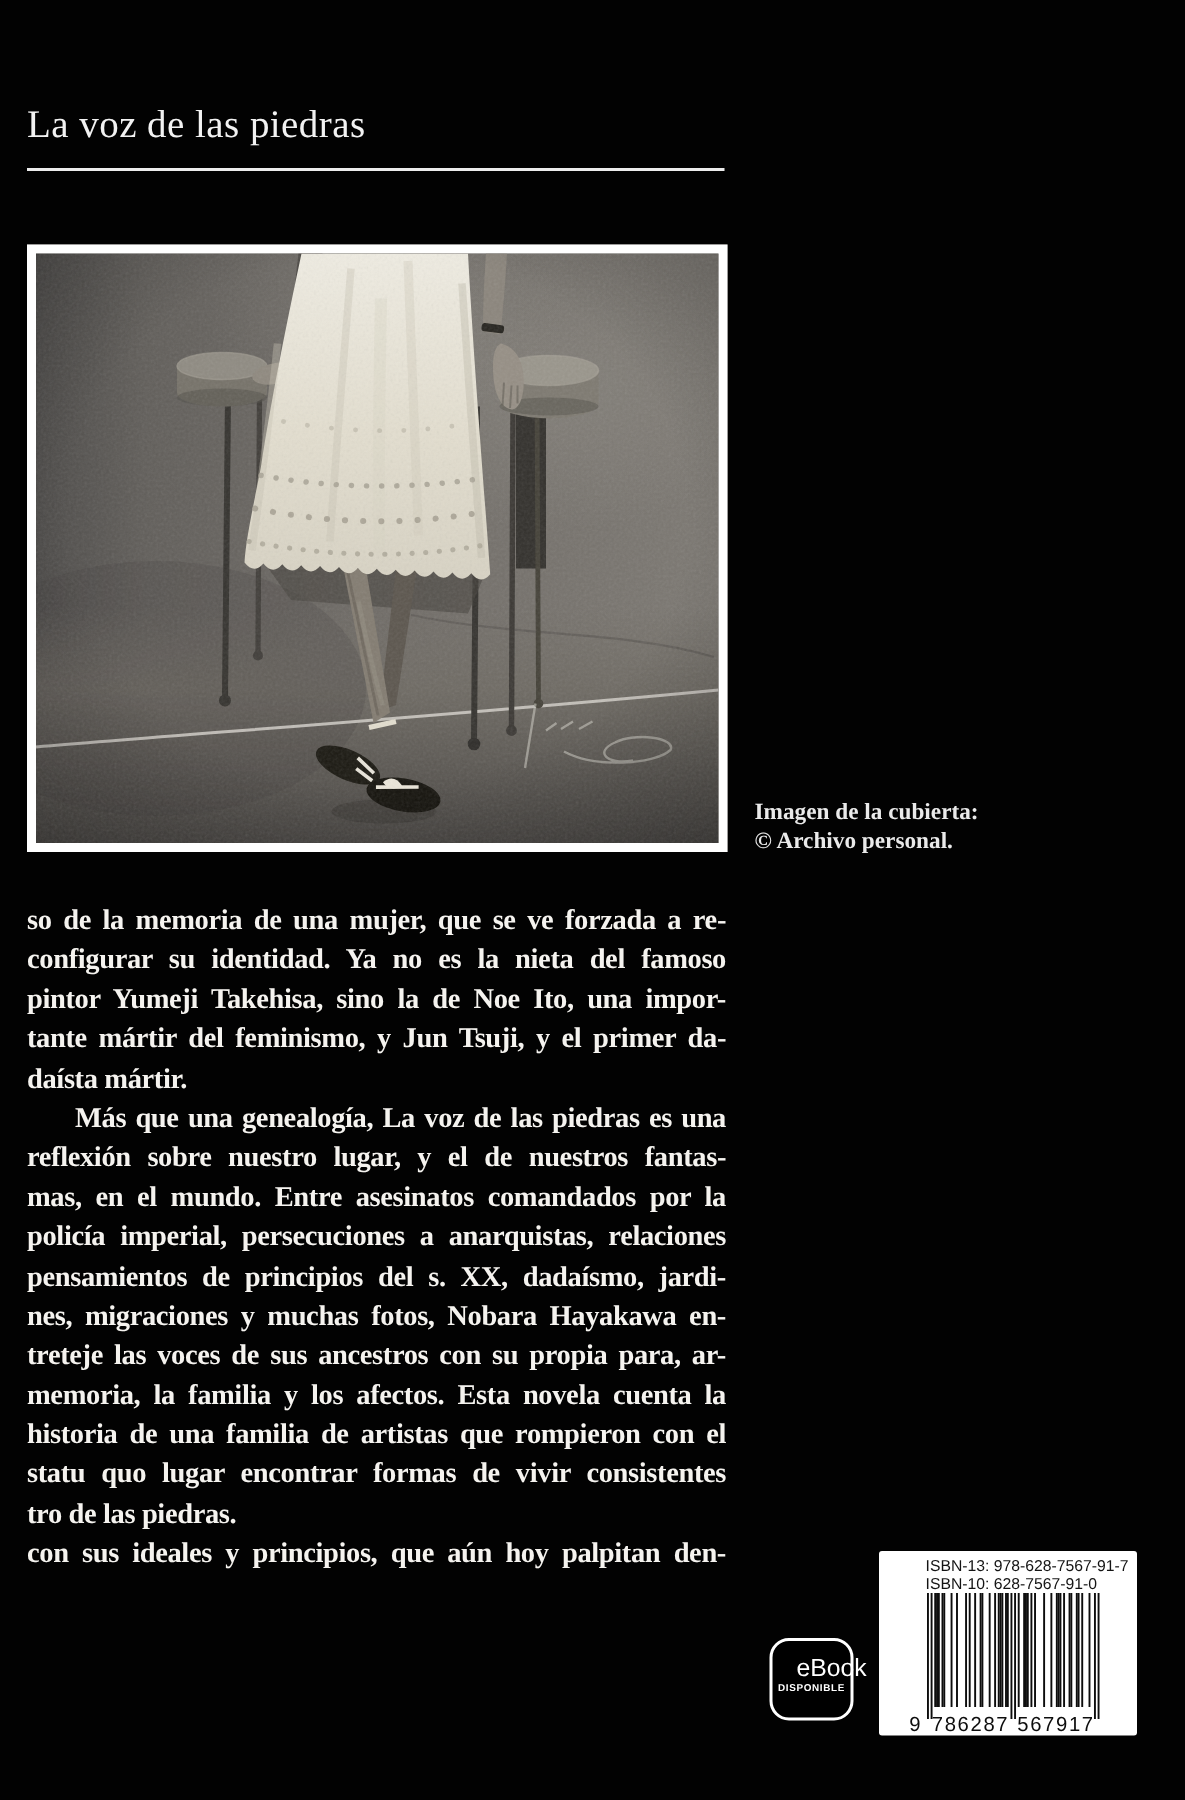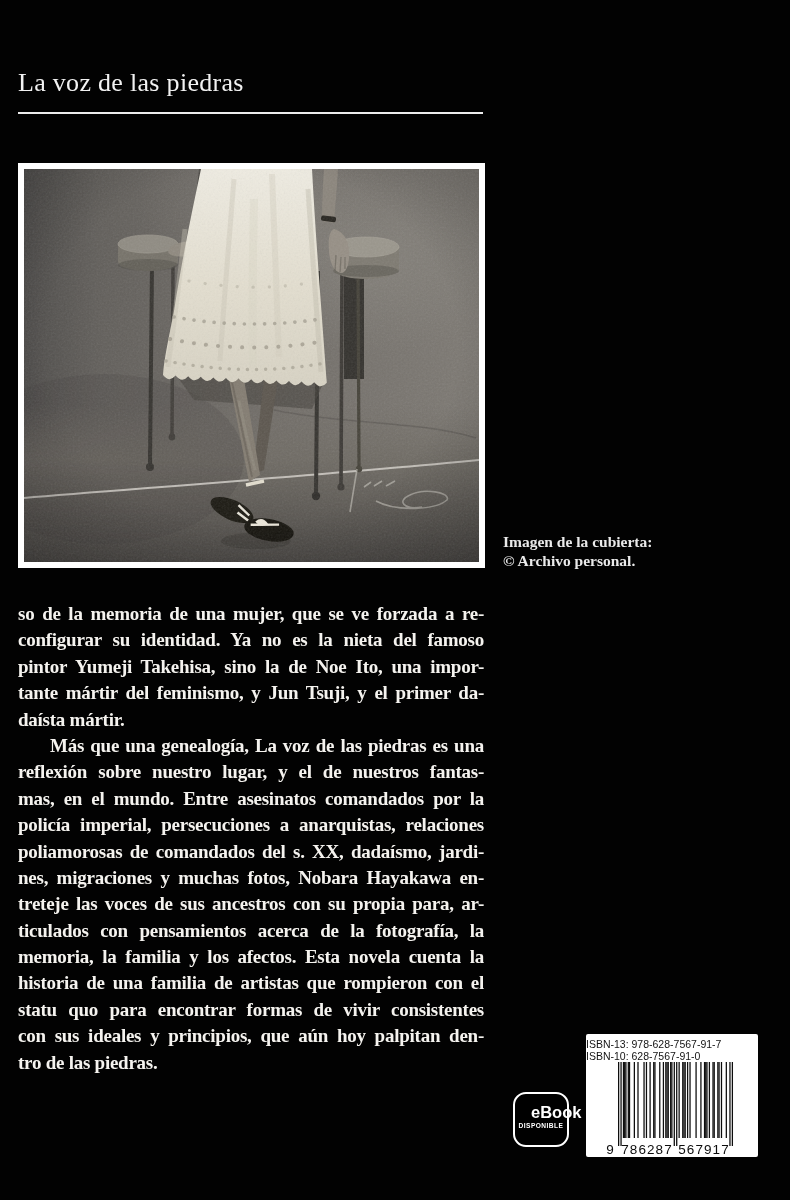--- a/index.html
+++ b/index.html
@@ -39,29 +39,29 @@
   }
   .syn-line.last{text-align-last:left;}
   .syn-line.indent{text-indent:32px;}
 
   .ebook{
     position:absolute;left:513px;top:1092px;width:56px;height:55px;
     box-sizing:border-box;border:2.5px solid #fff;border-radius:13px;
     background:#000;color:#fff;text-align:center;
     font-family:"Liberation Sans","DejaVu Sans",sans-serif;
   }
-  .eb1{font-size:16.5px;line-height:17px;margin-top:10px;font-weight:700;padding-left:16px;}
+  .eb1{font-size:16.5px;line-height:17px;margin-top:10px;font-weight:400;padding-left:16px;}
   .eb2{font-size:6.6px;letter-spacing:.45px;line-height:8px;margin-top:1px;font-weight:700;}
 
   .barcode-box{
     position:absolute;left:586px;top:1034px;width:172px;height:123px;
     background:#ffffff;border-radius:2px;
     font-family:"Liberation Sans","DejaVu Sans",sans-serif;color:#141414;
   }
-  .isbn{font-size:10.5px;line-height:11.5px;white-space:nowrap;}
+  .isbn{font-size:10.5px;line-height:11.5px;padding-left:31px;white-space:nowrap;}
   .isbn.first{padding-top:5px;}
   .ean{position:absolute;left:0;top:28px;}
 </style>
 </head>
 <body>
 
 <div class="cover">
 
   <h1 class="title">La voz de las piedras</h1>
   <div class="rule"></div>
@@ -204,29 +204,28 @@
   <div class="synopsis" id="synopsis">
       <div class="syn-line">so de la memoria de una mujer, que se ve forzada a re-</div>
       <div class="syn-line">configurar su identidad. Ya no es la nieta del famoso</div>
       <div class="syn-line">pintor Yumeji Takehisa, sino la de Noe Ito, una impor-</div>
       <div class="syn-line">tante mártir del feminismo, y Jun Tsuji, y el primer da-</div>
       <div class="syn-line last">daísta mártir.</div>
       <div class="syn-line indent">Más que una genealogía, La voz de las piedras es una</div>
       <div class="syn-line">reflexión sobre nuestro lugar, y el de nuestros fantas-</div>
       <div class="syn-line">mas, en el mundo. Entre asesinatos comandados por la</div>
       <div class="syn-line">policía imperial, persecuciones a anarquistas, relaciones</div>
-      <div class="syn-line">poliamorosas de comandados del s. XX, dadaísmo, jardi-</div>
+      <div class="syn-line">pensamientos de principios del s. XX, dadaísmo, jardi-</div>
       <div class="syn-line">nes, migraciones y muchas fotos, Nobara Hayakawa en-</div>
       <div class="syn-line">treteje las voces de sus ancestros con su propia para, ar-</div>
-      <div class="syn-line">ticulados con pensamientos acerca de la fotografía, la</div>
       <div class="syn-line">memoria, la familia y los afectos. Esta novela cuenta la</div>
       <div class="syn-line">historia de una familia de artistas que rompieron con el</div>
-      <div class="syn-line">statu quo para encontrar formas de vivir consistentes</div>
+      <div class="syn-line">statu quo lugar encontrar formas de vivir consistentes</div>
+      <div class="syn-line last">tro de las piedras.</div>
       <div class="syn-line">con sus ideales y principios, que aún hoy palpitan den-</div>
-      <div class="syn-line last">tro de las piedras.</div>
     </div>
 
   <div class="ebook">
     <div class="eb1">eBook</div>
     <div class="eb2">DISPONIBLE</div>
   </div>
 
   <div class="barcode-box">
     <div class="isbn first">ISBN-13: 978-628-7567-91-7</div>
     <div class="isbn">ISBN-10: 628-7567-91-0</div>

